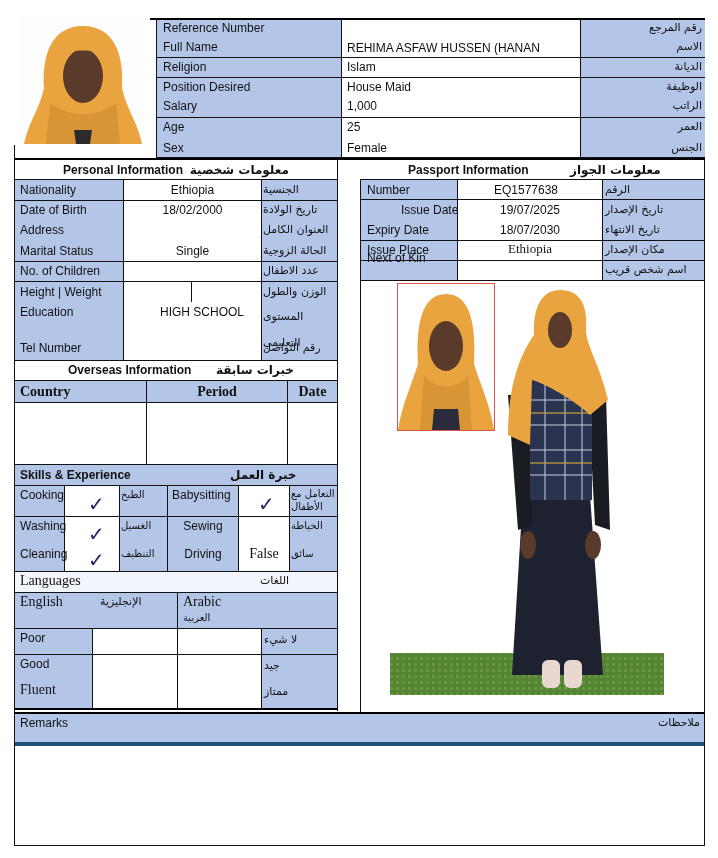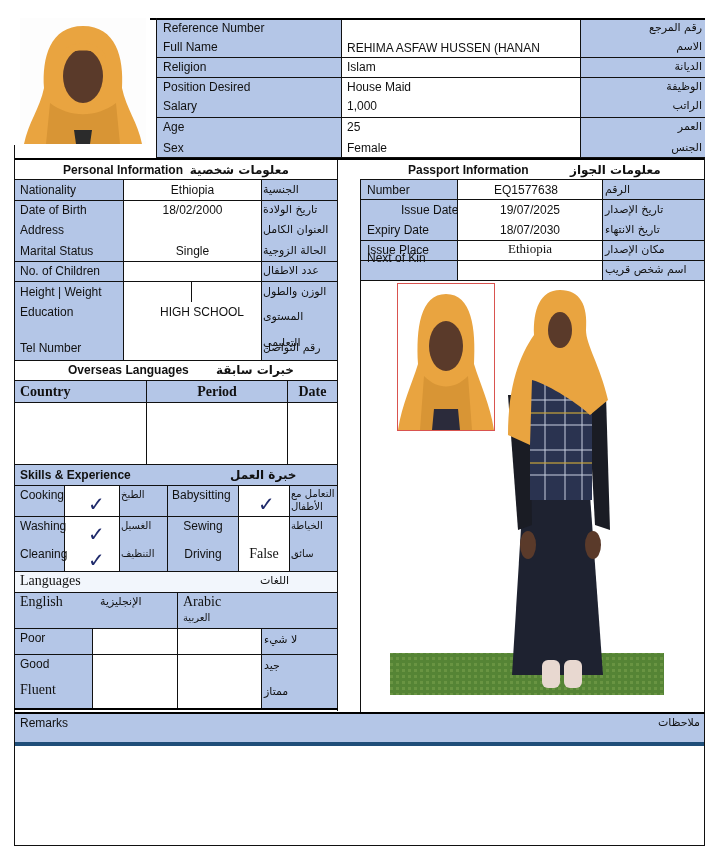--- a/index.html
+++ b/index.html
@@ -120,21 +120,21 @@
 <div class="txt ar" style="left:263px;top:284px;width:70px;">الوزن والطول</div>
 
 <div class="txt" style="left:20px;top:304px;">Education</div>
 <div class="txt center" style="left:124px;top:304px;width:156px;">HIGH SCHOOL</div>
 <div class="ar" style="position:absolute;left:263px;top:304px;width:70px;line-height:26px;white-space:normal;">المستوى التعليمي</div>
 
 <div class="txt" style="left:20px;top:340px;">Tel Number</div>
 <div class="txt center" style="left:124px;top:340px;width:137px;"></div>
 <div class="txt ar" style="left:263px;top:340px;width:70px;">رقم التواصل</div>
 
-<div class="txt bold" style="left:68px;top:362px;">Overseas Languages</div>
+<div class="txt bold" style="left:68px;top:362px;">Overseas Information</div>
 <div class="txt ar bold" style="left:224px;top:362px;width:70px;font-size:12px;">خبرات سابقة</div>
 <div class="hl" style="left:14px;top:380px;width:323px;"></div>
 <div class="abs blue" style="left:15px;top:381px;width:322px;height:21px;"></div>
 <div class="hl" style="left:14px;top:402px;width:323px;"></div>
 <div class="vl" style="left:146px;top:381px;height:83px;"></div>
 <div class="vl" style="left:287px;top:381px;height:83px;"></div>
 <div class="txt serif bold" style="left:20px;top:384px;font-size:14px;">Country</div>
 <div class="txt serif bold center" style="left:147px;top:384px;width:140px;font-size:14px;">Period</div>
 <div class="txt serif bold center" style="left:288px;top:384px;width:49px;font-size:14px;">Date</div>
 <div class="hl" style="left:14px;top:464px;width:323px;"></div>

